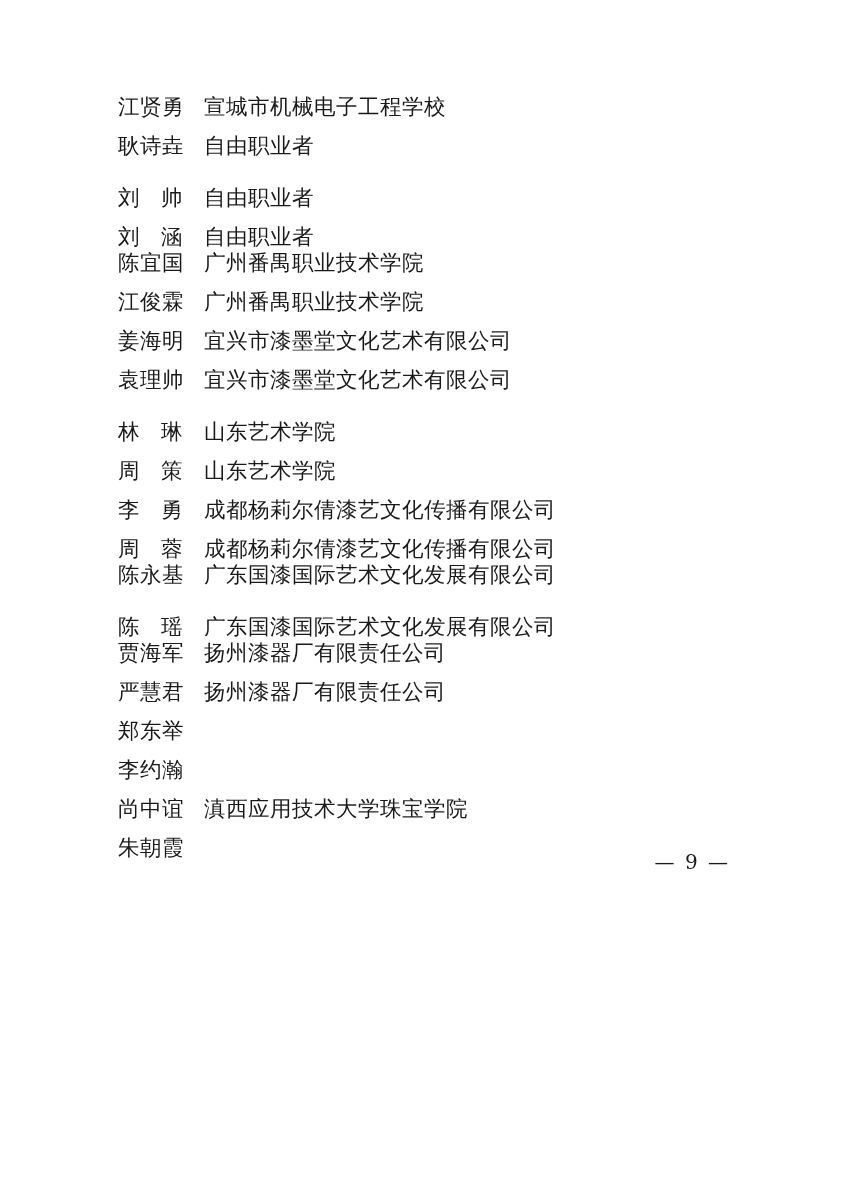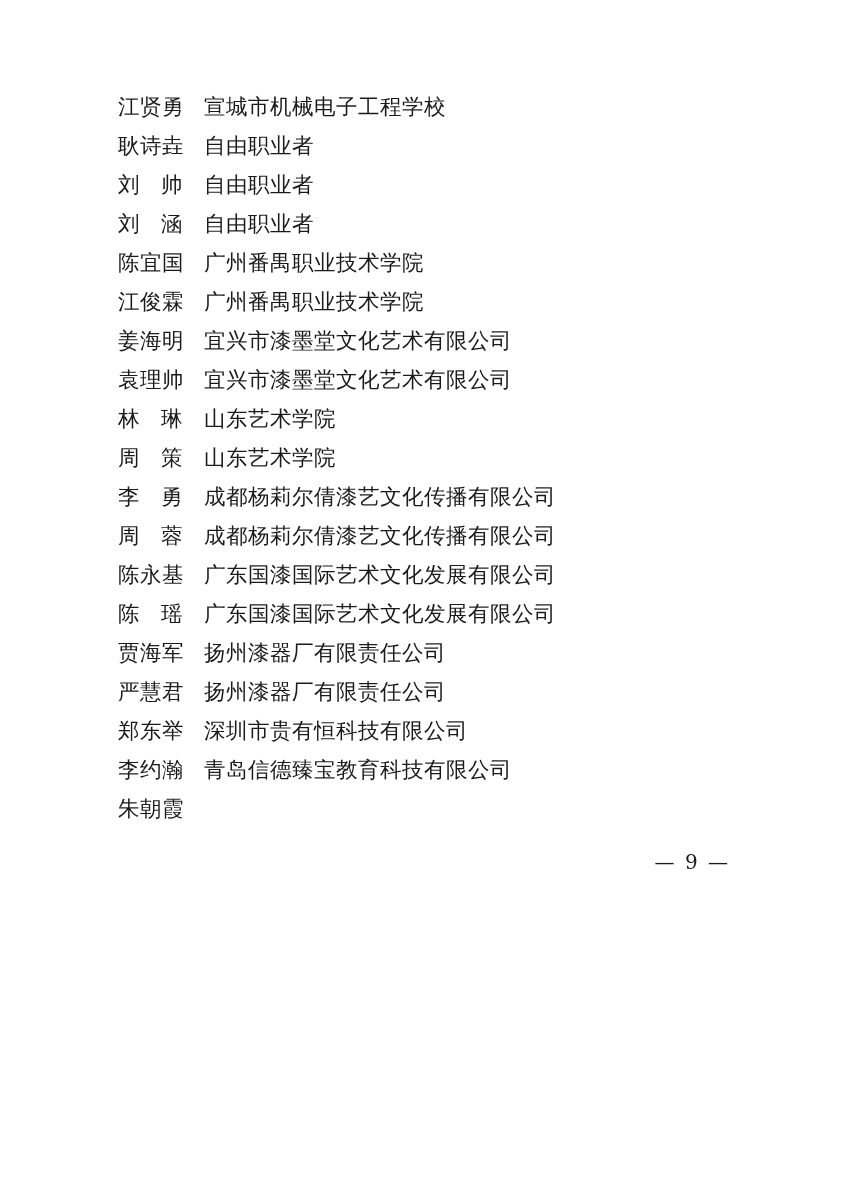--- a/index.html
+++ b/index.html
@@ -38,20 +38,21 @@
     white-space: nowrap;
   }
   .entry .name {
     display: inline-block;
     width: 86px;
     flex: 0 0 86px;
     letter-spacing: 0.5px;
   }
   .entry .name.spaced {
     letter-spacing: 0;
+    margin-top: 13px;
   }
   .entry .org {
     display: inline-block;
     letter-spacing: 0.5px;
     font-family: Liberation Serif, serif;
   }
   .footer {
     position: absolute;
     left: 0;
     right: 118px;
@@ -126,24 +127,26 @@
     <li class="entry">
       <span class="name">贾海军</span>
       <span class="org">扬州漆器厂有限责任公司</span>
     </li>
     <li class="entry">
       <span class="name">严慧君</span>
       <span class="org">扬州漆器厂有限责任公司</span>
     </li>
     <li class="entry">
       <span class="name">郑东举</span>
-      <span class="org">深圳市贵有恒科技有限公司</span>
     </li>
     <li class="entry">
       <span class="name">李约瀚</span>
-      <span class="org">青岛信德臻宝教育科技有限公司</span>
+    </li>
+    <li class="entry">
+      <span class="name">尚中谊</span>
+      <span class="org">滇西应用技术大学珠宝学院</span>
     </li>
     <li class="entry">
       <span class="name">朱朝霞</span>
     </li>
   </ul>
   <div class="footer">— 9 —</div>
 </div>
 
 </body></html>

